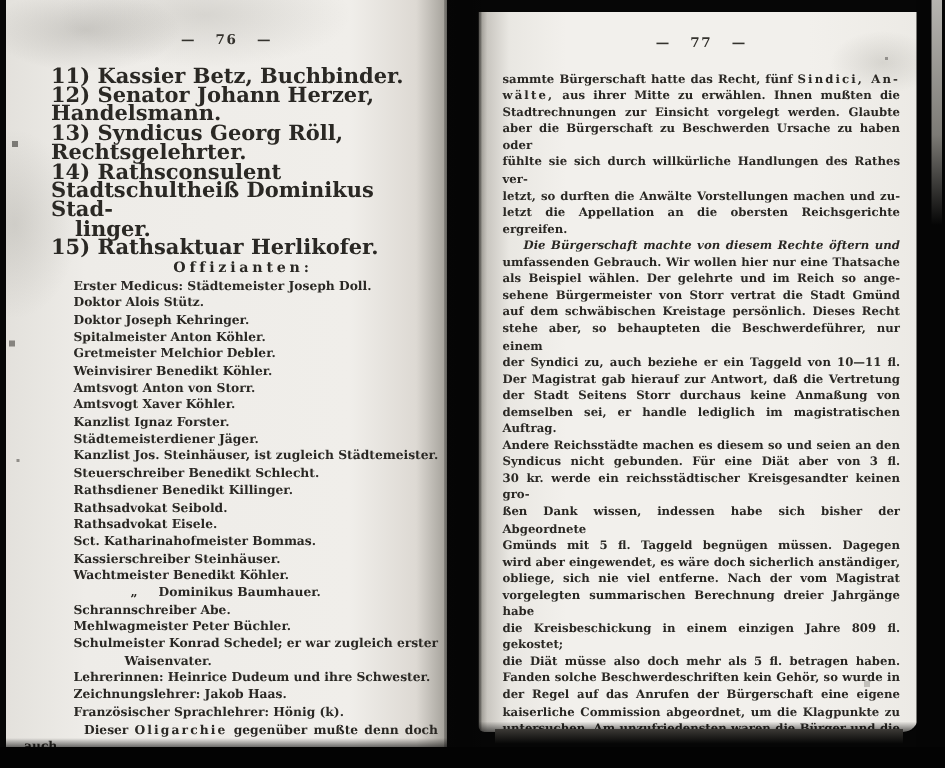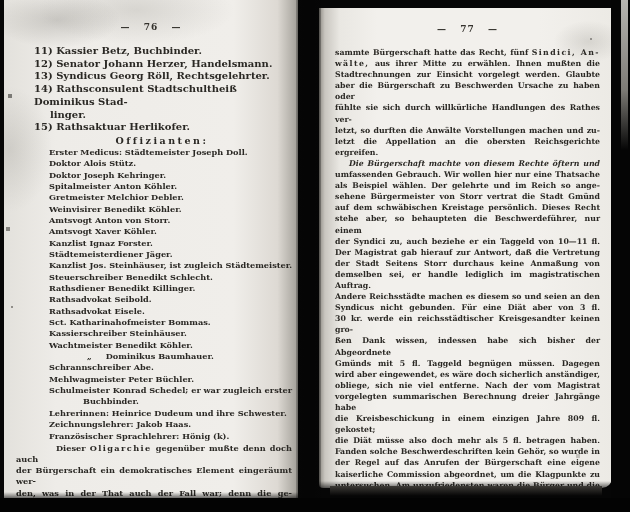--- a/index.html
+++ b/index.html
@@ -64,21 +64,21 @@
                 577px 455px 0 1px rgba(90,88,82,.3);
   }
 
   .pagenum {
     text-align:center; font-size:9px; letter-spacing:1px; word-spacing:9px;
     color:#34322d; margin-bottom:13px;
   }
   .page-left .pagenum { padding-right:8px; }
 
   .line { white-space:normal; }
-  .numbered { font-size:10px; line-height:12.7px; margin-left:18px; margin-right:2px; }
+  .numbered { font-size:14px; line-height:12.7px; margin-left:18px; margin-right:2px; }
   .numbered .line.wrap { padding-left:16px; }
 
   .sec-heading {
     text-align:center; font-size:9.5px; letter-spacing:2.5px;
     line-height:13px; padding-left:14px;
   }
   .officials { font-size:8.2px; line-height:11.35px; margin-left:33px; margin-right:0; }
   .officials .line.wrap { padding-left:34px; }
   .officials .line.ditto { padding-left:38px; }
   .officials .line.ditto .mark { margin-right:14px; }
@@ -129,21 +129,21 @@
         <div class="line">Rathsdiener Benedikt Killinger.</div>
         <div class="line">Rathsadvokat Seibold.</div>
         <div class="line">Rathsadvokat Eisele.</div>
         <div class="line">Sct. Katharinahofmeister Bommas.</div>
         <div class="line">Kassierschreiber Steinhäuser.</div>
         <div class="line">Wachtmeister Benedikt Köhler.</div>
         <div class="line ditto"><span class="mark">„</span>Dominikus Baumhauer.</div>
         <div class="line">Schrannschreiber Abe.</div>
         <div class="line">Mehlwagmeister Peter Büchler.</div>
         <div class="line">Schulmeister Konrad Schedel; er war zugleich erster</div>
-        <div class="line wrap">Buchbinder.</div>
+        <div class="line wrap">Waisenvater.</div>
         <div class="line">Lehrerinnen: Heinrice Dudeum und ihre Schwester.</div>
         <div class="line">Zeichnungslehrer: Jakob Haas.</div>
         <div class="line">Französischer Sprachlehrer: Hönig (k).</div>
       </div>
 
     <div class="para" id="left-paragraph">
         <div class="line indent">Dieser <span class="sp">Oligarchie</span> gegenüber mußte denn doch auch</div>
         <div class="line">der Bürgerschaft ein demokratisches Element eingeräumt wer-</div>
         <div class="line">den, was in der That auch der Fall war; denn die ge-</div>
       </div>

